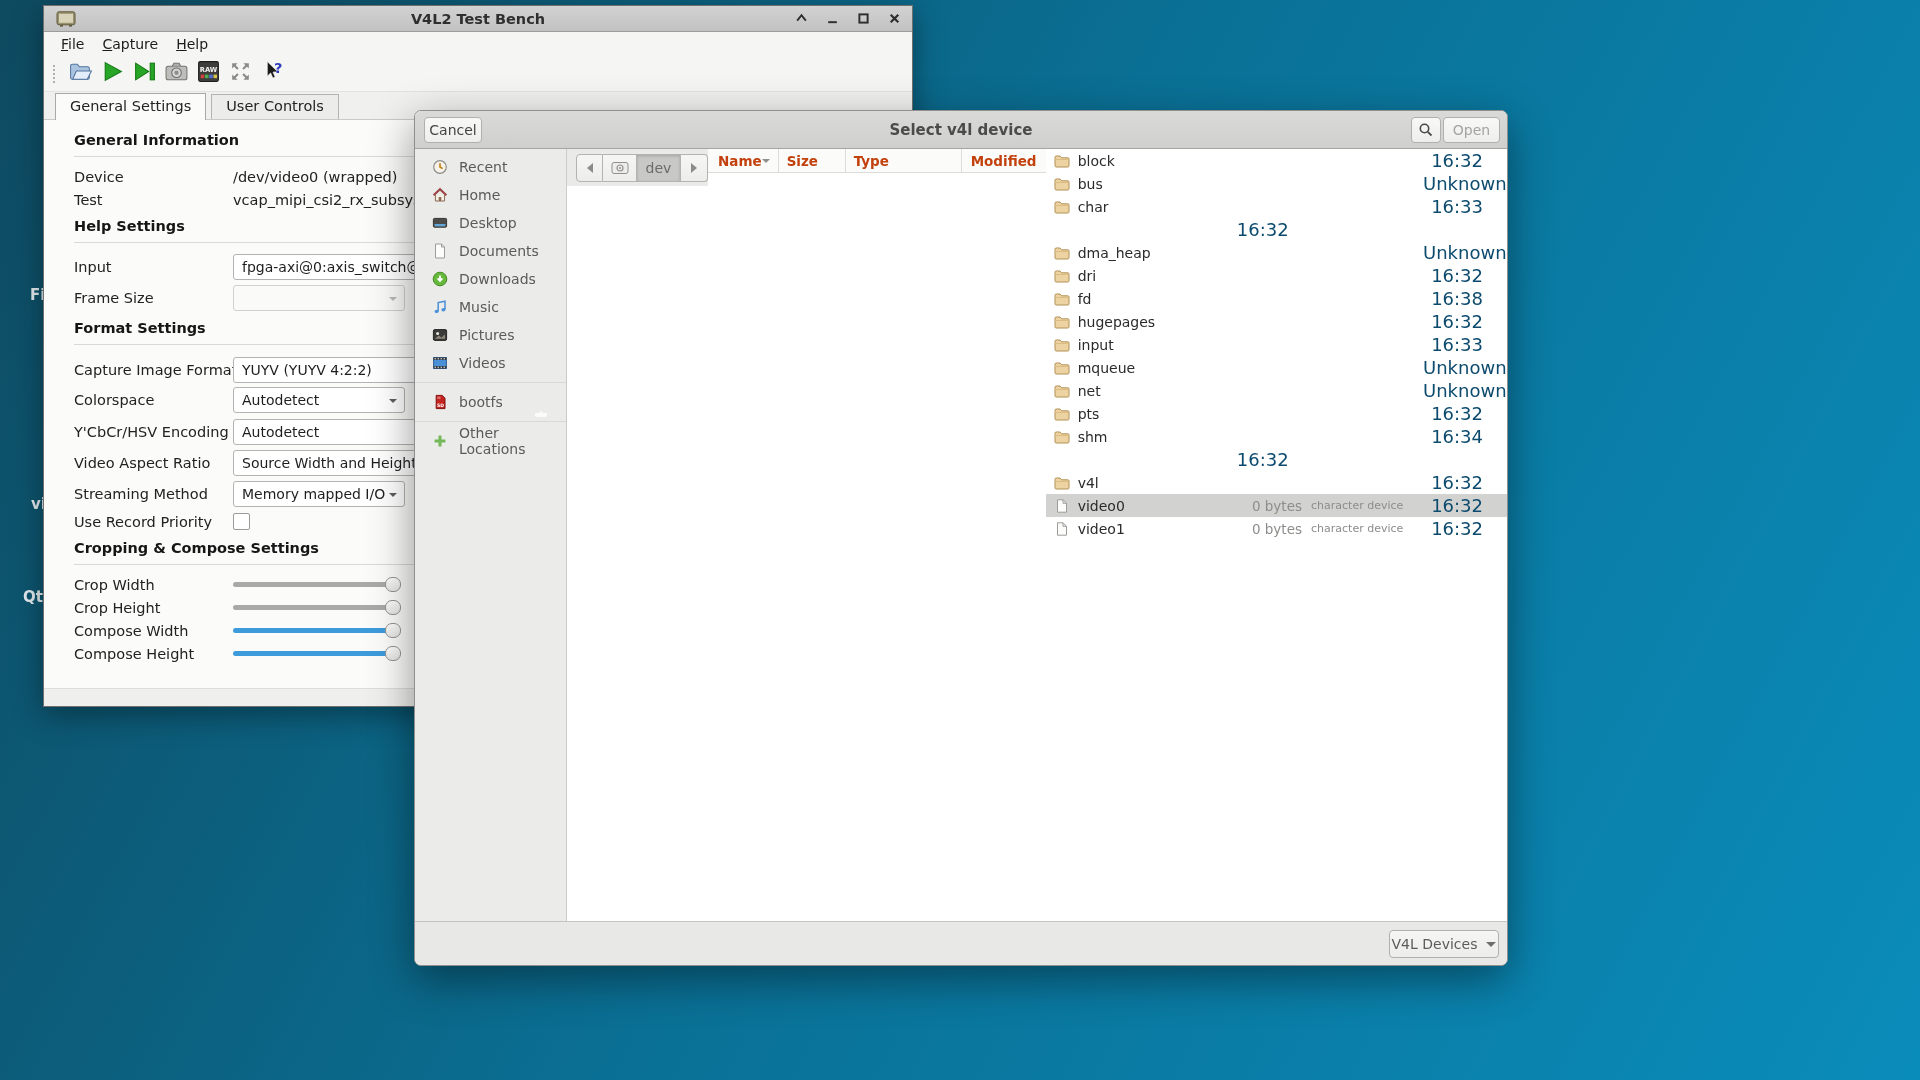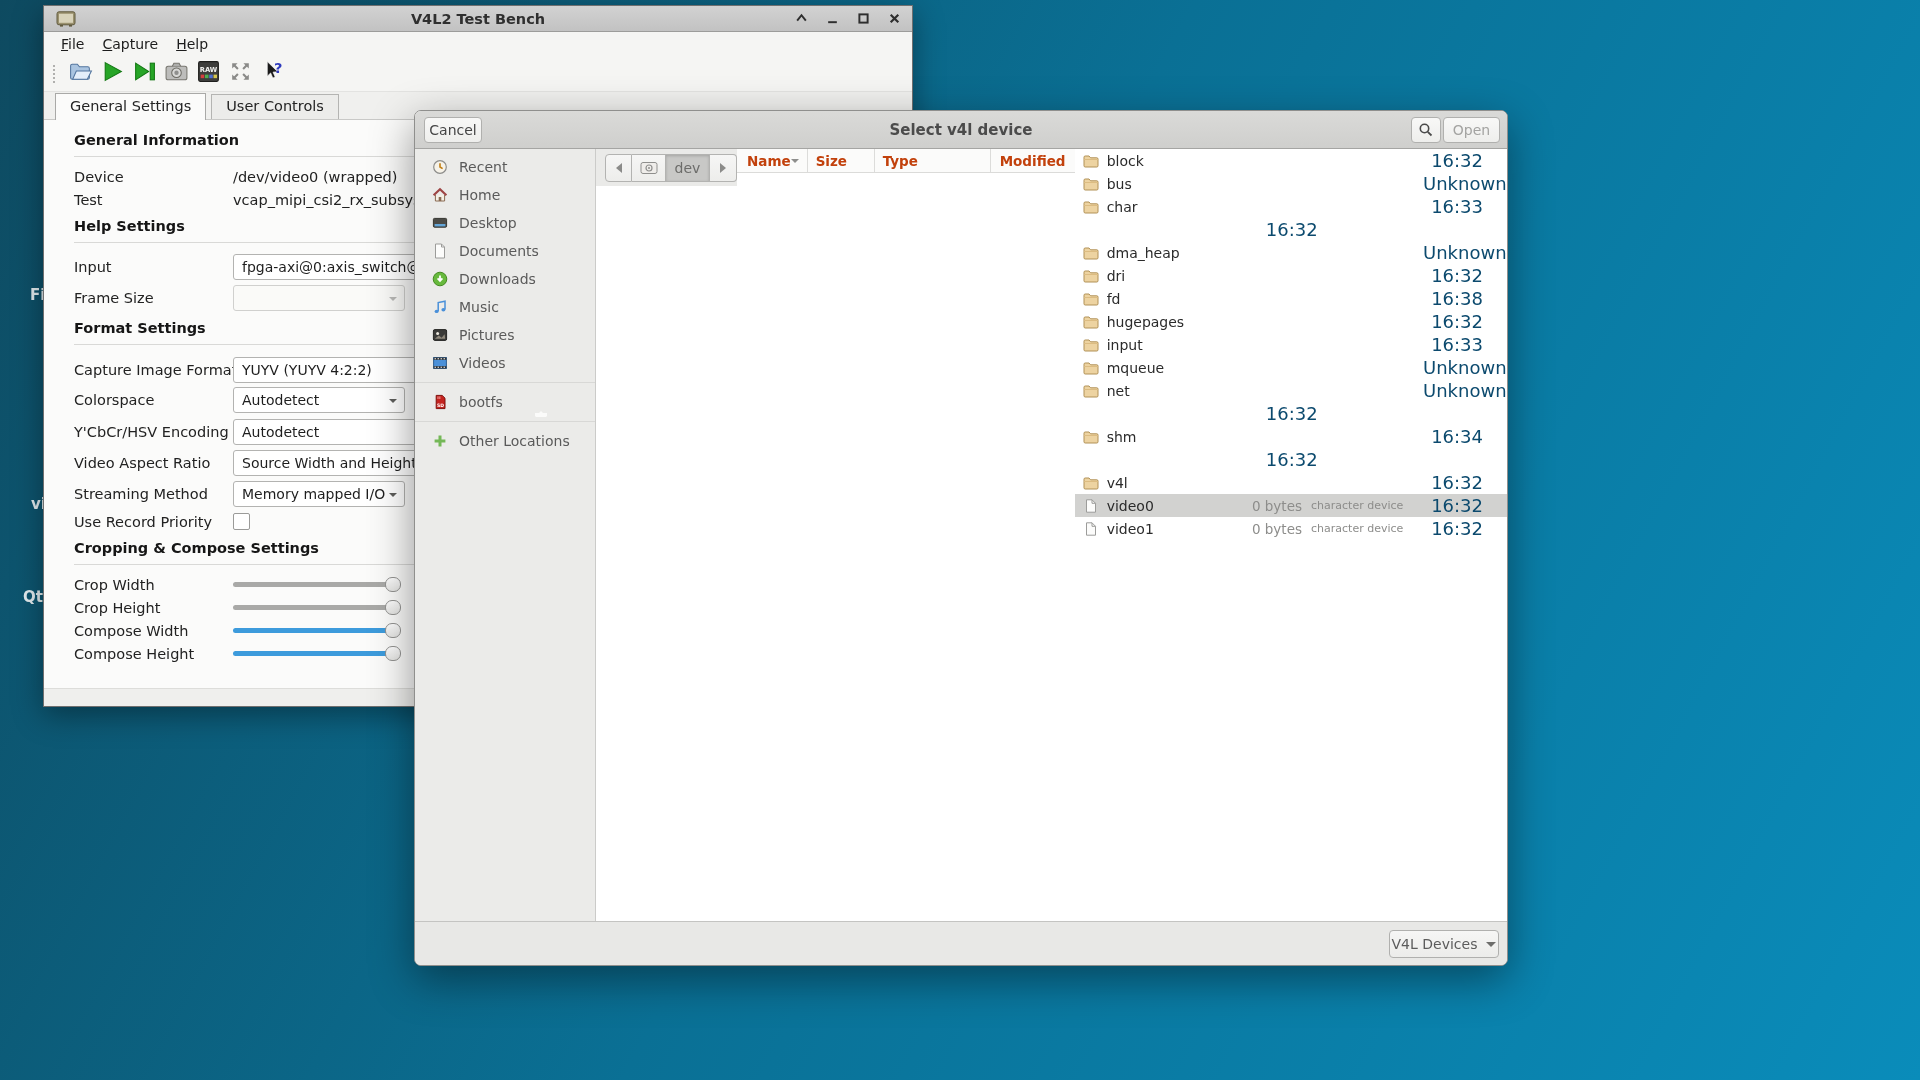--- a/index.html
+++ b/index.html
@@ -74,21 +74,21 @@
 .hb-title { position: absolute; left: 0; right: 0; top: 0; bottom: 0; display: flex; align-items: center; justify-content: center;
   font-weight: bold; font-size: 15px; color: #4b4b4b; }
 .hb-btn { position: absolute; top: 6px; height: 26px; background: linear-gradient(#f8f8f7, #eeeeec); border: 1px solid #b0b0ae;
   border-radius: 4px; font-size: 14px; color: #454545; display: flex; align-items: center; justify-content: center; z-index: 1; }
 .hb-cancel { left: 9px; width: 58px; }
 .hb-search { right: 66px; width: 30px; }
 .hb-search svg { width: 16px; height: 16px; }
 .hb-open { right: 7px; width: 57px; color: #a3a3a1; }
 
 .dialog-body { position: absolute; top: 38px; left: 0; right: 0; bottom: 44px; display: flex; }
-.sidebar { width: 181px; background: #ebebe9; border-right: 1px solid #cbcbc9; padding-top: 4px; }
+.sidebar { width: 152px; background: #ebebe9; border-right: 1px solid #cbcbc9; padding-top: 4px; }
 .side-item { height: 28px; display: flex; align-items: center; padding-left: 17px; gap: 11px; font-size: 14px; color: #5a5a5a; position: relative; }
 .sicon { width: 16px; height: 16px; flex: 0 0 16px; }
 .sicon svg { width: 100%; height: 100%; display: block; }
 .side-sep { height: 1px; background: #d8d8d6; margin: 5px 0; }
 .eject { position: absolute; left: 119px; top: 7px; width: 14px; height: 13px; }
 .eject .tri { width: 0; height: 0; border-left: 6px solid transparent; border-right: 6px solid transparent; border-bottom: 6px solid #fbfbfa; margin-left: 1px; }
 .eject .bar { margin-top: 2px; margin-left: 1px; width: 12px; height: 2.5px; background: #fbfbfa; }
 
 .dlg-content { flex: 1; display: flex; background: #fff; }
 .pathbar { height: 37px; background: #eaeae8; display: flex; align-items: center; padding-left: 9px; flex: 0 0 auto; }
@@ -659,20 +659,29 @@
                 </svg>
               </span>
               <span>net</span>
             </span>
             <span class="fr-size"></span>
             <span class="fr-type"></span>
             <span class="fr-mod">Unknown</span>
           </div>
 
           <div class="file-row">
+            <span class="fr-name">
+              <span class="ficon">
+                <svg viewBox="0 0 16 14">
+                  <path d="M1 3.2 Q1 2 2.2 2 H6 L7.6 3.8 H13.8 Q15 3.8 15 5 V11.8 Q15 13 13.8 13 H2.2 Q1 13 1 11.8 Z" fill="#edd3a1" stroke="#b19156"></path>
+                  <path d="M1 5.5 H15" stroke="#dcbc82"></path>
+                </svg>
+              </span>
+              <span>pts</span>
+            </span>
             <span class="fr-size"></span>
             <span class="fr-type"></span>
             <span class="fr-mod">16:32</span>
           </div>
 
           <div class="file-row">
             <span class="fr-name">
               <span class="ficon">
                 <svg viewBox="0 0 16 14">
                   <path d="M1 3.2 Q1 2 2.2 2 H6 L7.6 3.8 H13.8 Q15 3.8 15 5 V11.8 Q15 13 13.8 13 H2.2 Q1 13 1 11.8 Z" fill="#edd3a1" stroke="#b19156"></path>

